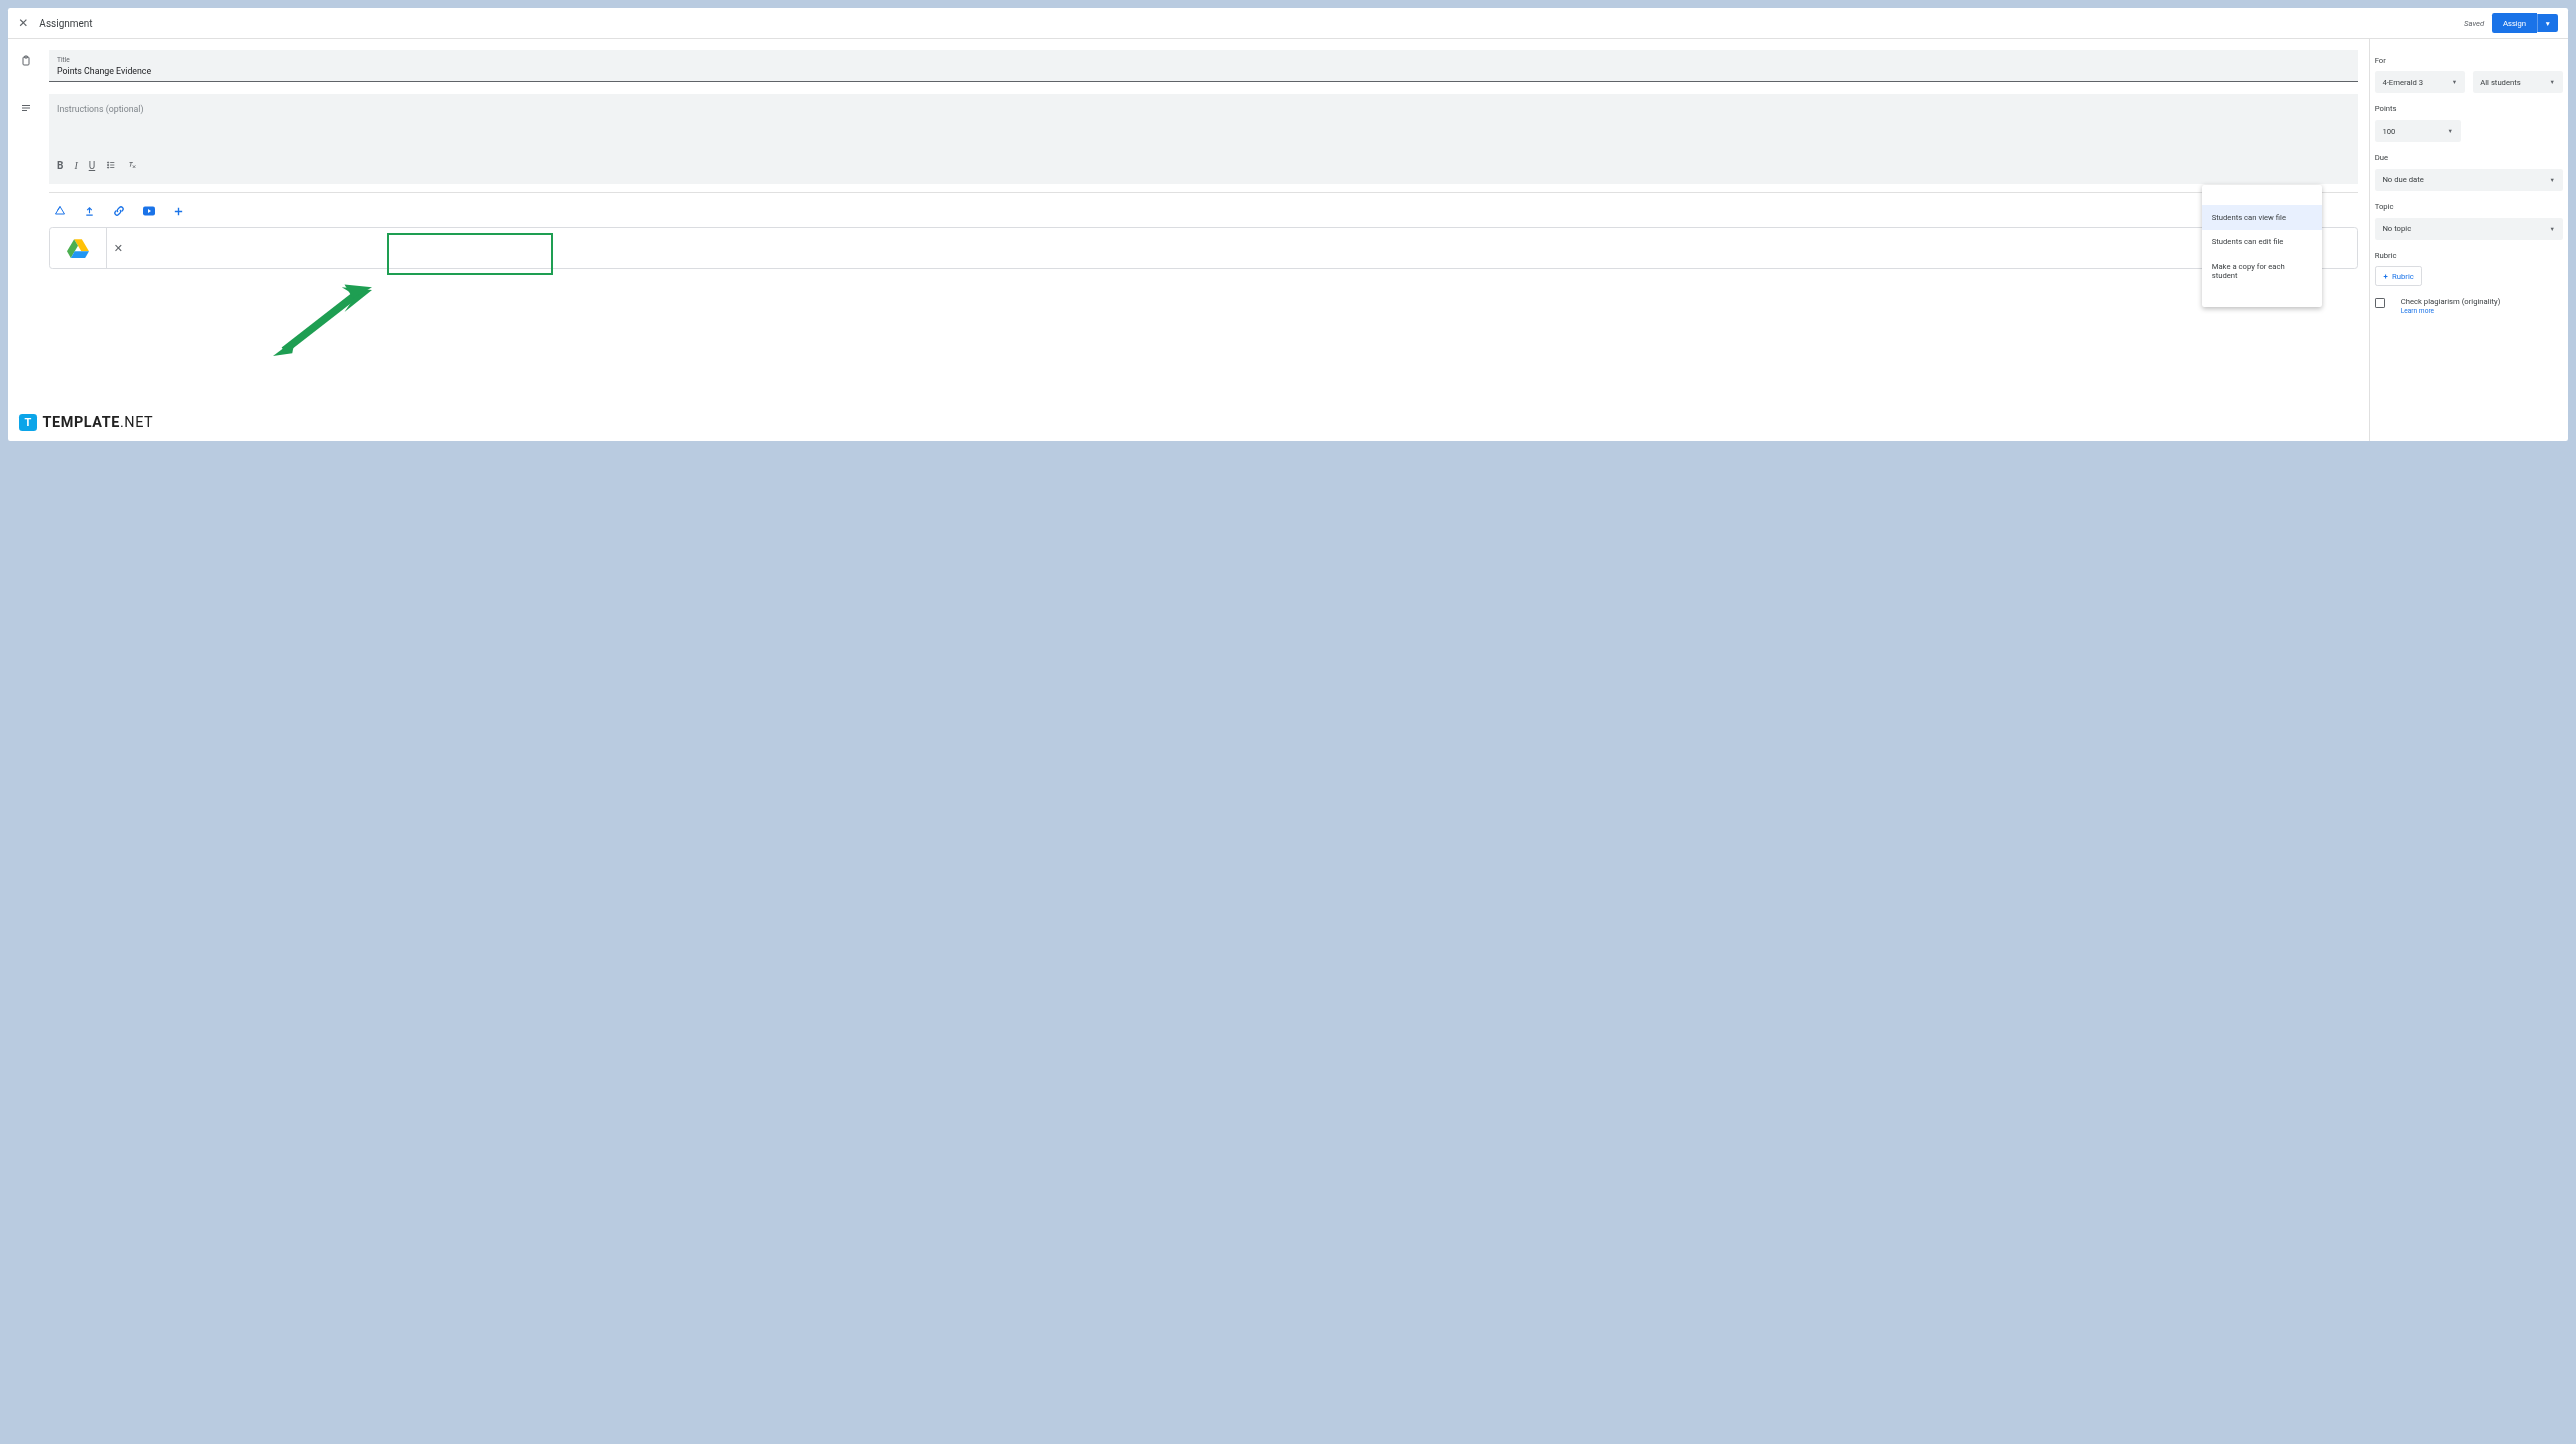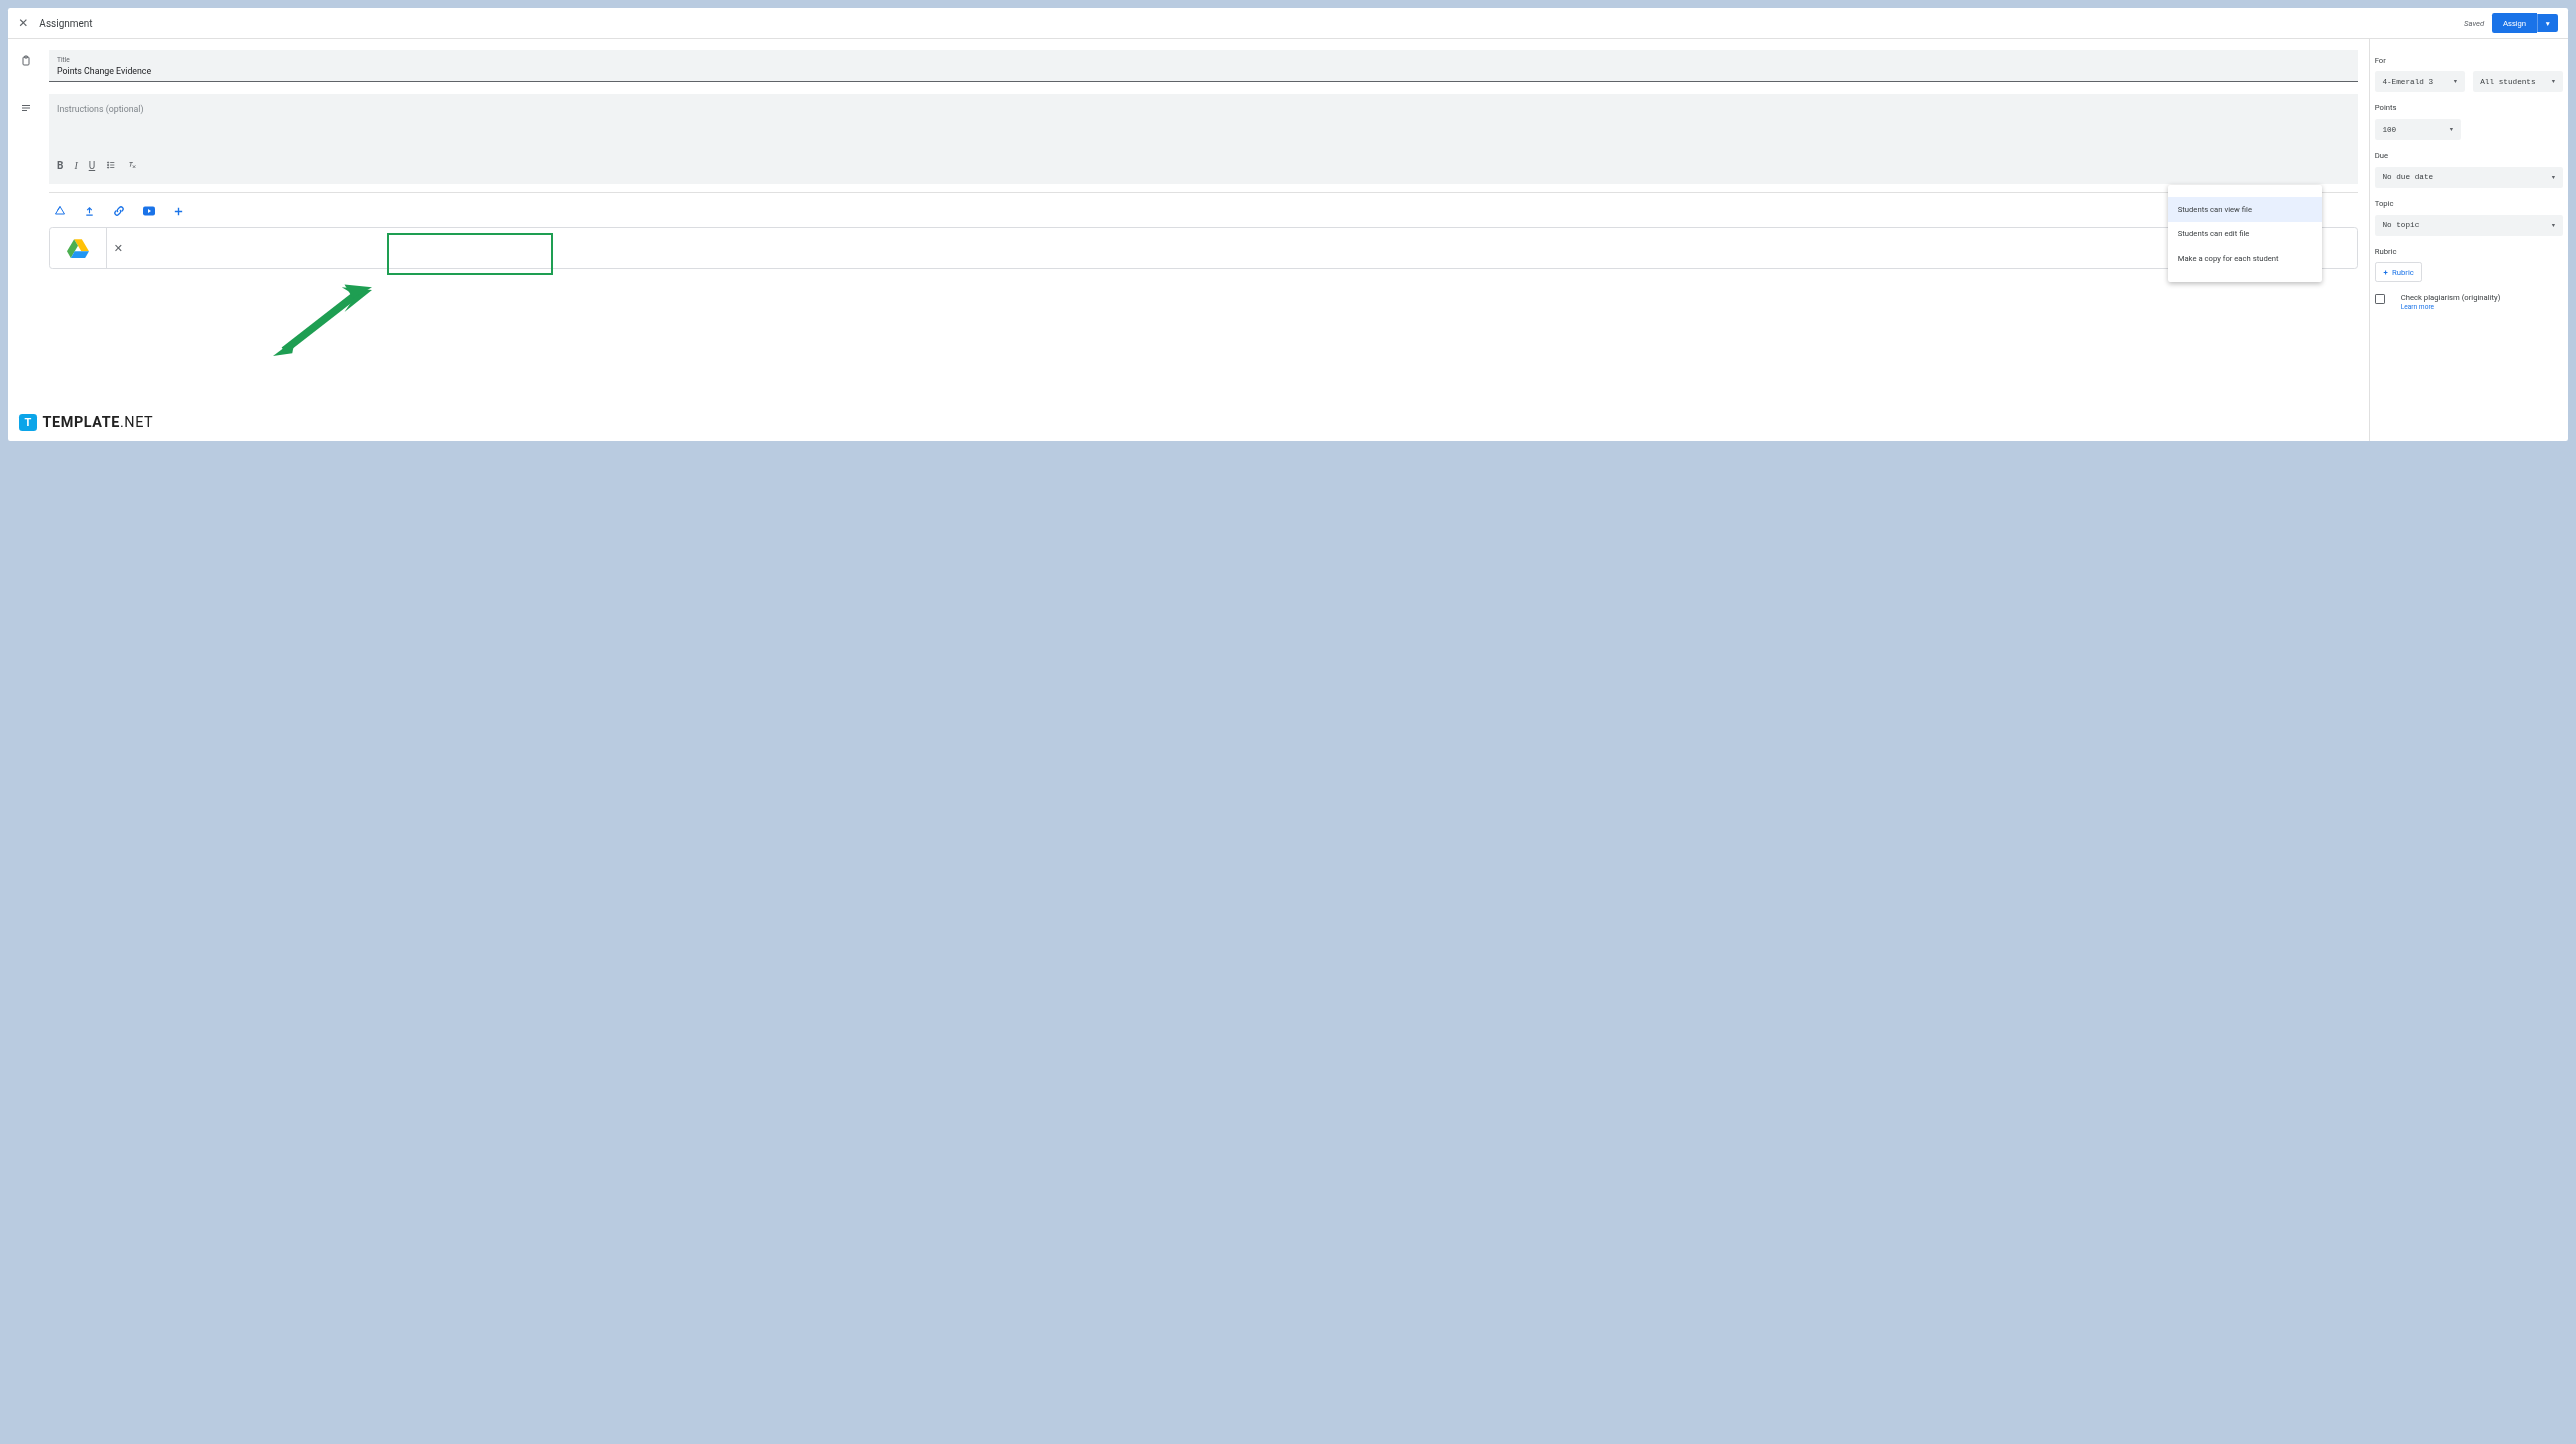--- a/index.html
+++ b/index.html
@@ -187,22 +187,22 @@
   cursor: pointer;
   text-align: center;
 }
 .perm-menu {
   position: absolute;
   right: 35px;
   top: -43px;
   background: #fff;
   box-shadow: 0 1.1px 5.5px rgba(0,0,0,0.25);
   border-radius: 2.2px;
-  width: 154px;
-  padding: 12px 0;
+  width: 120px;
+  padding: 20px 0;
   z-index: 10;
 }
 .perm-item {
   padding: 7.7px 10px;
   font-size: 7.7px;
   color: #3c4043;
   cursor: pointer;
 }
 .perm-item.sel {
   background: #e8f0fe;
@@ -237,21 +237,20 @@
 .drop {
   background: #f1f3f4;
   border-radius: 2.2px;
   padding: 6.6px 7.7px;
   display: flex;
   align-items: center;
   justify-content: space-between;
   cursor: pointer;
   font-size: 7.7px;
   color: #3c4043;
-  font-family: Liberation Mono, monospace;
 }
 .drop.sm { flex: 1; }
 .drop.full { width: 86px; margin-bottom: 11px; gap: 28px; }
 .drop.wide { width: 100%; margin-bottom: 11px; }
 .caret { font-size: 5.5px; color: #5f6368; }
 .rubric-btn {
   display: inline-flex;
   align-items: center;
   gap: 4.4px;
   border: 0.6px solid #dadce0;

